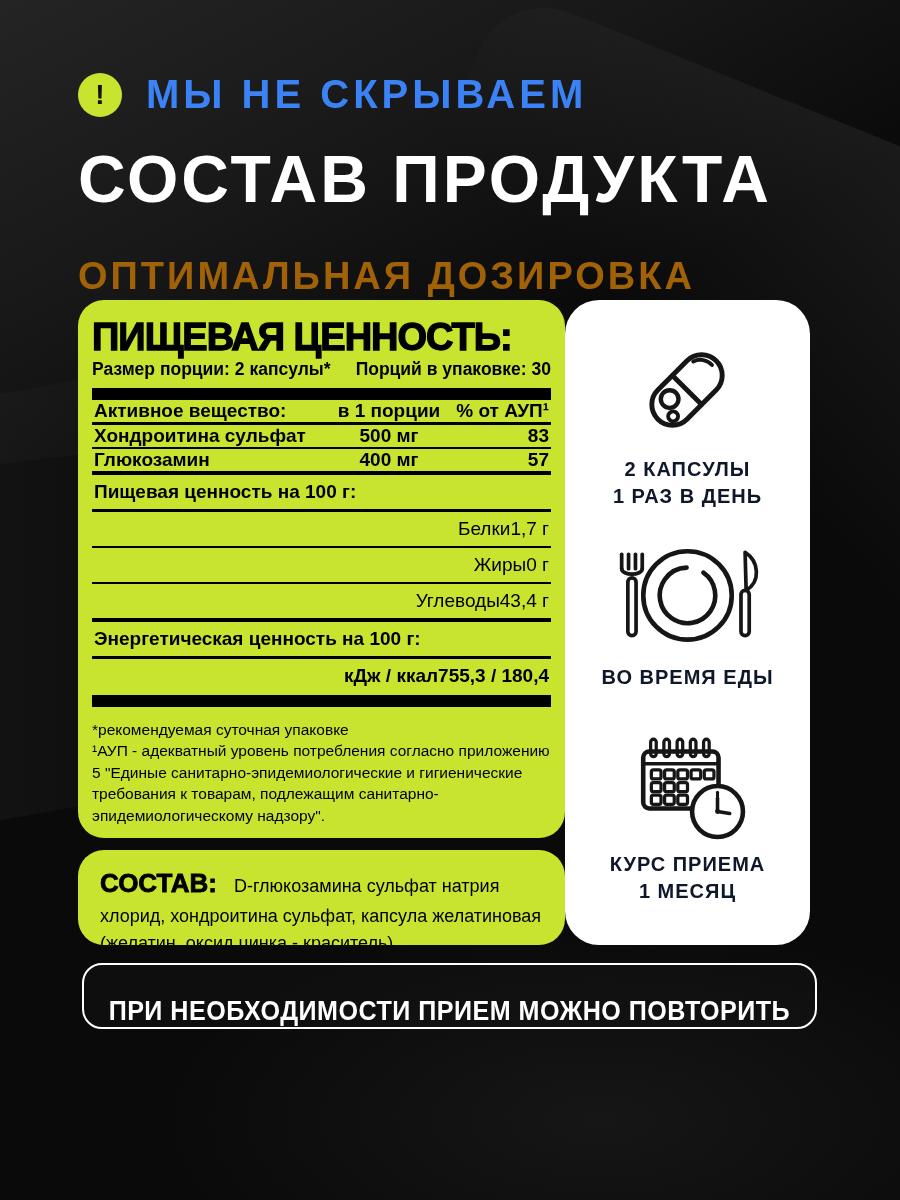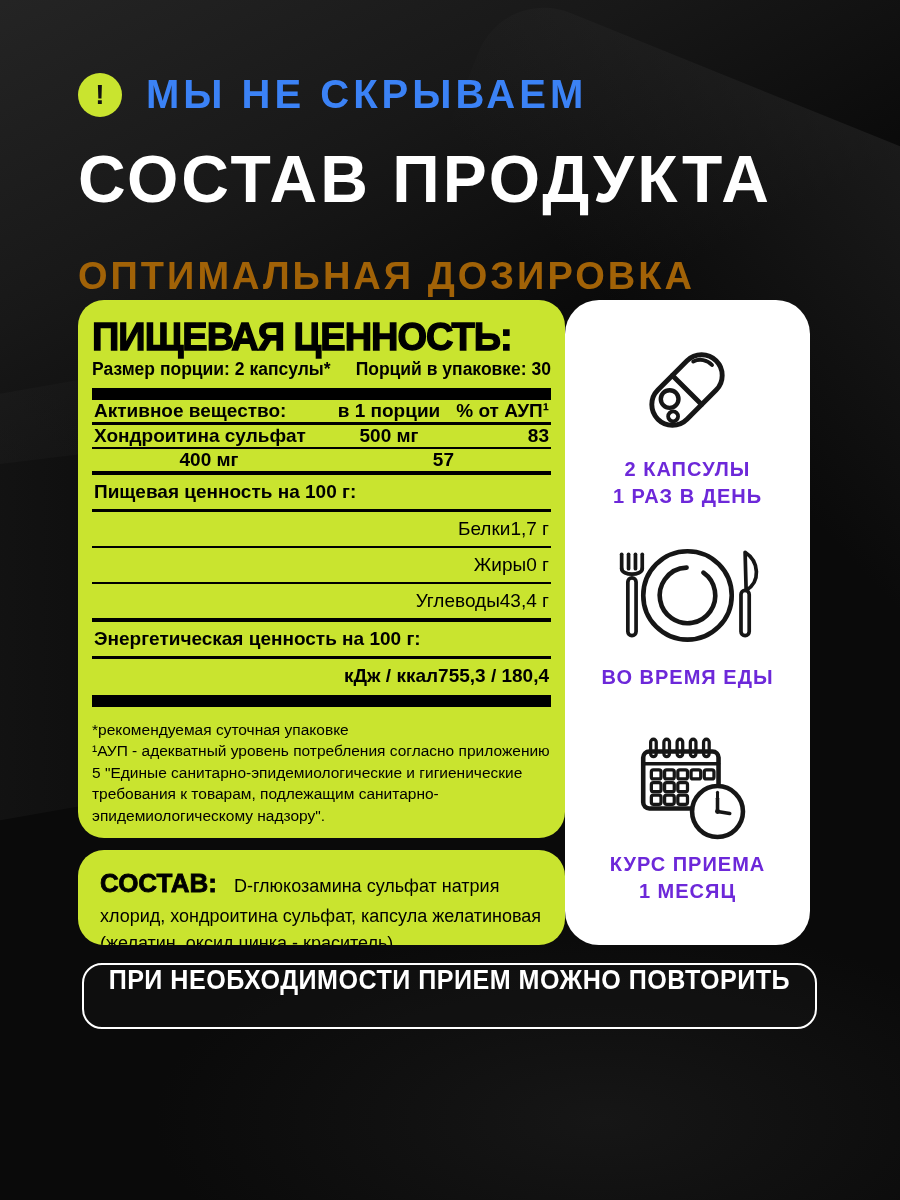--- a/index.html
+++ b/index.html
@@ -60,28 +60,28 @@
 
   .composition { flex:1 1 auto; padding:14px 22px; font-size:18px; line-height:1.5; overflow:hidden; }
   .comp-label { font-size:26px; font-weight:700; -webkit-text-stroke:0.8px #000; margin-right:17px; }
 
   
   .usage-panel { width:245px; height:645px; background:#ffffff; border-radius:34px;
                  display:flex; flex-direction:column; align-items:center; justify-content:space-between;
                  padding:36px 10px 40px 10px; }
   .usage-item { display:flex; flex-direction:column; align-items:center; }
   .usage-item svg { display:block; overflow:visible; }
-  .usage-label { margin-top:12px; text-align:center; color:#6d28d9; font-size:20px; font-weight:700;
+  .usage-label { margin-top:12px; text-align:center; color:#0f172a; font-size:20px; font-weight:700;
                  letter-spacing:1px; line-height:1.35; }
   .usage-label div:empty { display:none; }
 
   
   .footer-bar { position:absolute; left:82px; top:963px; width:735px; height:66px;
                 border:2.5px solid #ffffff; border-radius:20px; background:rgba(22,22,22,0.35);
-                display:flex; align-items:flex-start; justify-content:center; }
+                display:flex; align-items:flex-end; justify-content:center; }
   .footer-bar span { color:#ffffff; font-size:27px; font-weight:700; letter-spacing:0.5px;
                      white-space:nowrap; transform:scaleX(0.93); }
 
   .ico { stroke:#161616; fill:none; stroke-linecap:round; stroke-linejoin:round; }
 </style>
 </head>
 <body>
 
 <div class="page">
 
@@ -118,20 +118,21 @@
             <span class="c2">в 1 порции</span>
             <span class="c3">% от АУП¹</span>
           </div>
 
           <div class="r3 bold bb2">
             <span class="c1">Хондроитина сульфат</span>
             <span class="c2">500 мг</span>
             <span class="c3">83</span>
           </div>
           <div class="r3 bold bb4">
+            <span class="c1">Глюкозамин</span>
             <span class="c2">400 мг</span>
             <span class="c3">57</span>
           </div>
 
           <div class="sec bb3">Пищевая ценность на 100 г:</div>
 
           <div class="r2 reg bb2">
             <span>Белки</span>
             <span>1,7 г</span>
           </div>

